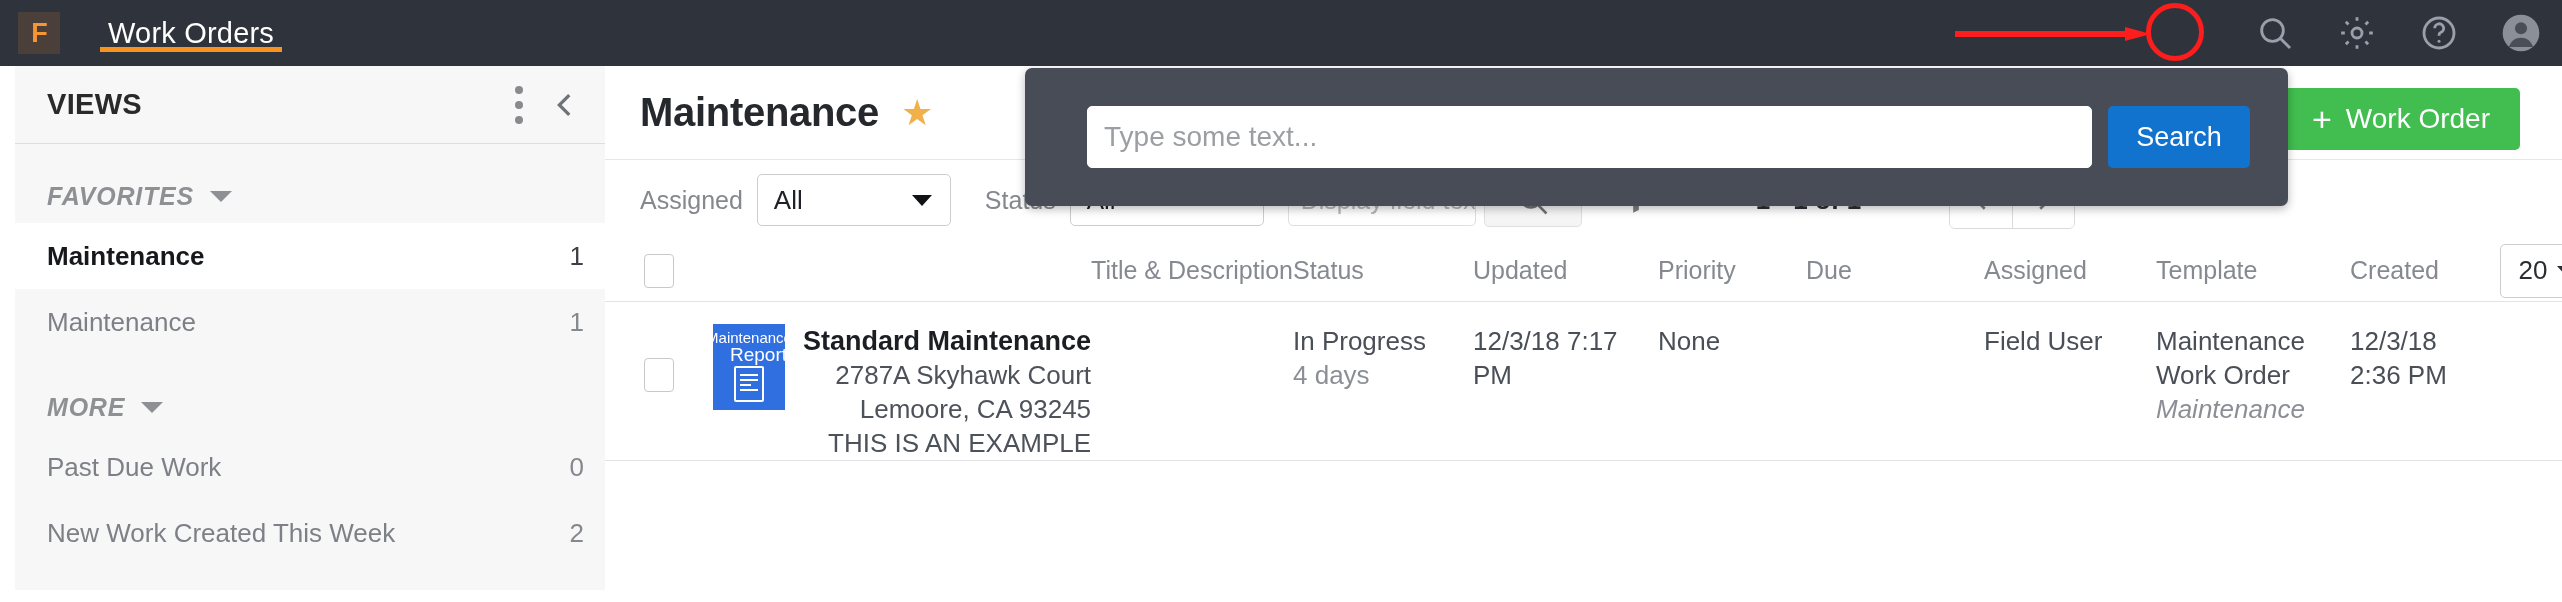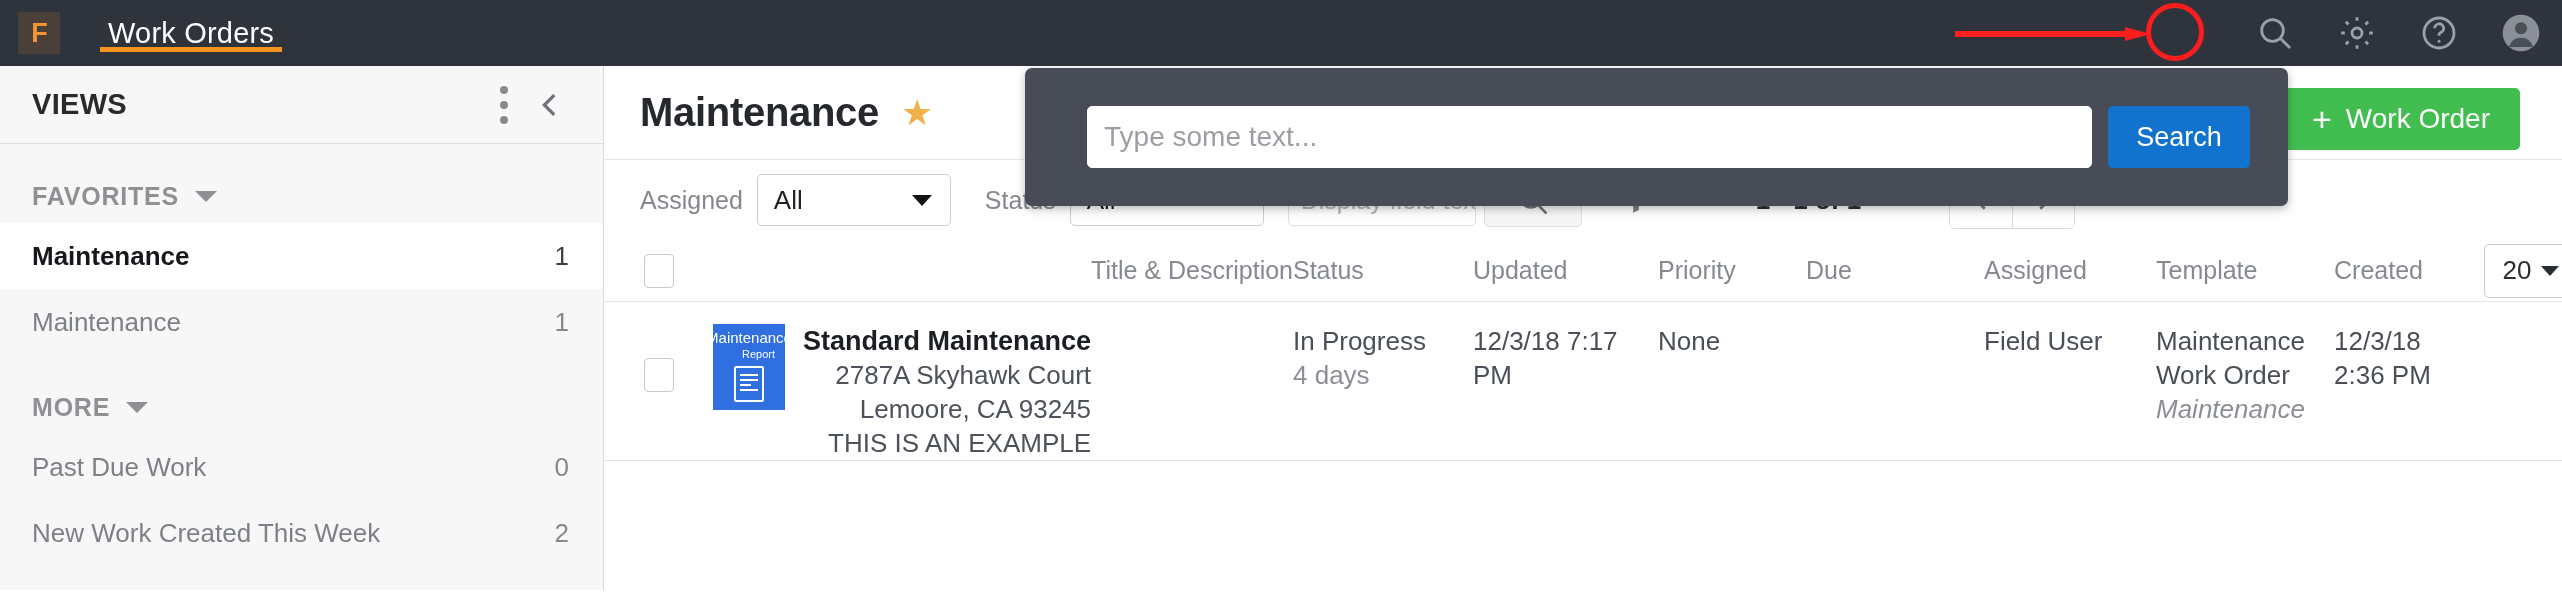--- a/index.html
+++ b/index.html
@@ -56,21 +56,21 @@
     pointer-events: none;
   }
   .red-arrow {
     position: absolute; left: 1955px; top: 27px;
     width: 196px; height: 14px;
     pointer-events: none;
   }
 
   
   .sidebar {
-    position: absolute; left: 0; top: 66px;
+    position: absolute; left: 15px; top: 66px;
     width: 604px; height: 524px;
     background: #f7f7f8;
     border-right: 1px solid #dcdcdf;
   }
   .views-head {
     height: 78px; display: flex; align-items: center;
     padding: 0 30px 0 32px;
     border-bottom: 1px solid #dedede;
   }
   .views-title {
@@ -83,21 +83,21 @@
     color: #8c8c90;
   }
   .dots-vert { display: flex; flex-direction: column; gap: 7px; }
   .dots-vert i { width: 8px; height: 8px; border-radius: 50%; background: #8a8a8e; display: block; }
 
   .group-head {
     padding: 38px 32px 12px 32px;
     display: flex; align-items: center; gap: 16px;
   }
   .group-head-label {
-    font-size: 25px; font-weight: bold; color: #8e9094; letter-spacing: .8px;
+    font-size: 25px; font-weight: bold; color: #8e9094; letter-spacing: .8px; font-style: italic;
   }
   .caret-down {
     width: 0; height: 0;
     border-left: 11px solid transparent;
     border-right: 11px solid transparent;
     border-top: 11px solid #8e9094;
   }
   .nav-row {
     height: 66px; display: flex; align-items: center;
     padding: 0 34px 0 32px;
@@ -187,21 +187,21 @@
     font-size: 26px; color: #4a4f57;
   }
   .c-chk    { width: 108px; flex: 0 0 108px; display:flex; justify-content:center; }
   .c-title  { width: 580px; flex: 0 0 580px; text-align: right; }
   .c-status { width: 180px; flex: 0 0 180px; }
   .c-upd    { width: 185px; flex: 0 0 185px; }
   .c-prio   { width: 148px; flex: 0 0 148px; }
   .c-due    { width: 178px; flex: 0 0 178px; }
   .c-asg    { width: 172px; flex: 0 0 172px; }
   .c-tmpl   { width: 178px; flex: 0 0 178px; }
-  .c-crt    { width: 150px; flex: 0 0 150px; }
+  .c-crt    { width: 150px; flex: 0 0 150px; margin-left: 16px; }
   .c-size   { flex: 1; display: flex; justify-content: flex-end; padding-right: 40px; }
   .tbl-head .c-chk { align-items: center; }
 
   .chkbox {
     width: 30px; height: 34px;
     border: 1px solid #c9c9cd; border-radius: 4px; background: #fff;
   }
   .pagesize {
     width: 94px; height: 54px;
     border: 1px solid #cdcdd1; border-radius: 5px; background: #fff;
@@ -216,21 +216,21 @@
   }
 
   .title-cell { display: flex; align-items: flex-start; }
   .thumb {
     width: 72px; height: 86px; flex: 0 0 72px;
     background: #2f6fe0; color: #fff;
     display: flex; flex-direction: column; align-items: center;
     padding-top: 5px; margin-right: 18px;
   }
   .thumb-l1 { font-size: 15px; line-height: 17px; }
-  .thumb-l2 { font-size: 11px; line-height: 17px; margin-left: 19px; }
+  .thumb-l2 { font-size: 19px; line-height: 17px; margin-left: 19px; }
   .thumb-doc {
     margin-top: 3px; width: 30px; height: 36px;
     border: 2px solid #fff; border-radius: 2px;
     display: flex; flex-direction: column; gap: 3px;
     padding: 6px 4px 0 4px;
   }
   .thumb-doc i { display: block; height: 2px; background: #fff; }
   .thumb-doc i.s { width: 60%; }
 
   .t-name { font-size: 27px; font-weight: bold; color: #1b1e23; line-height: 34px; }

